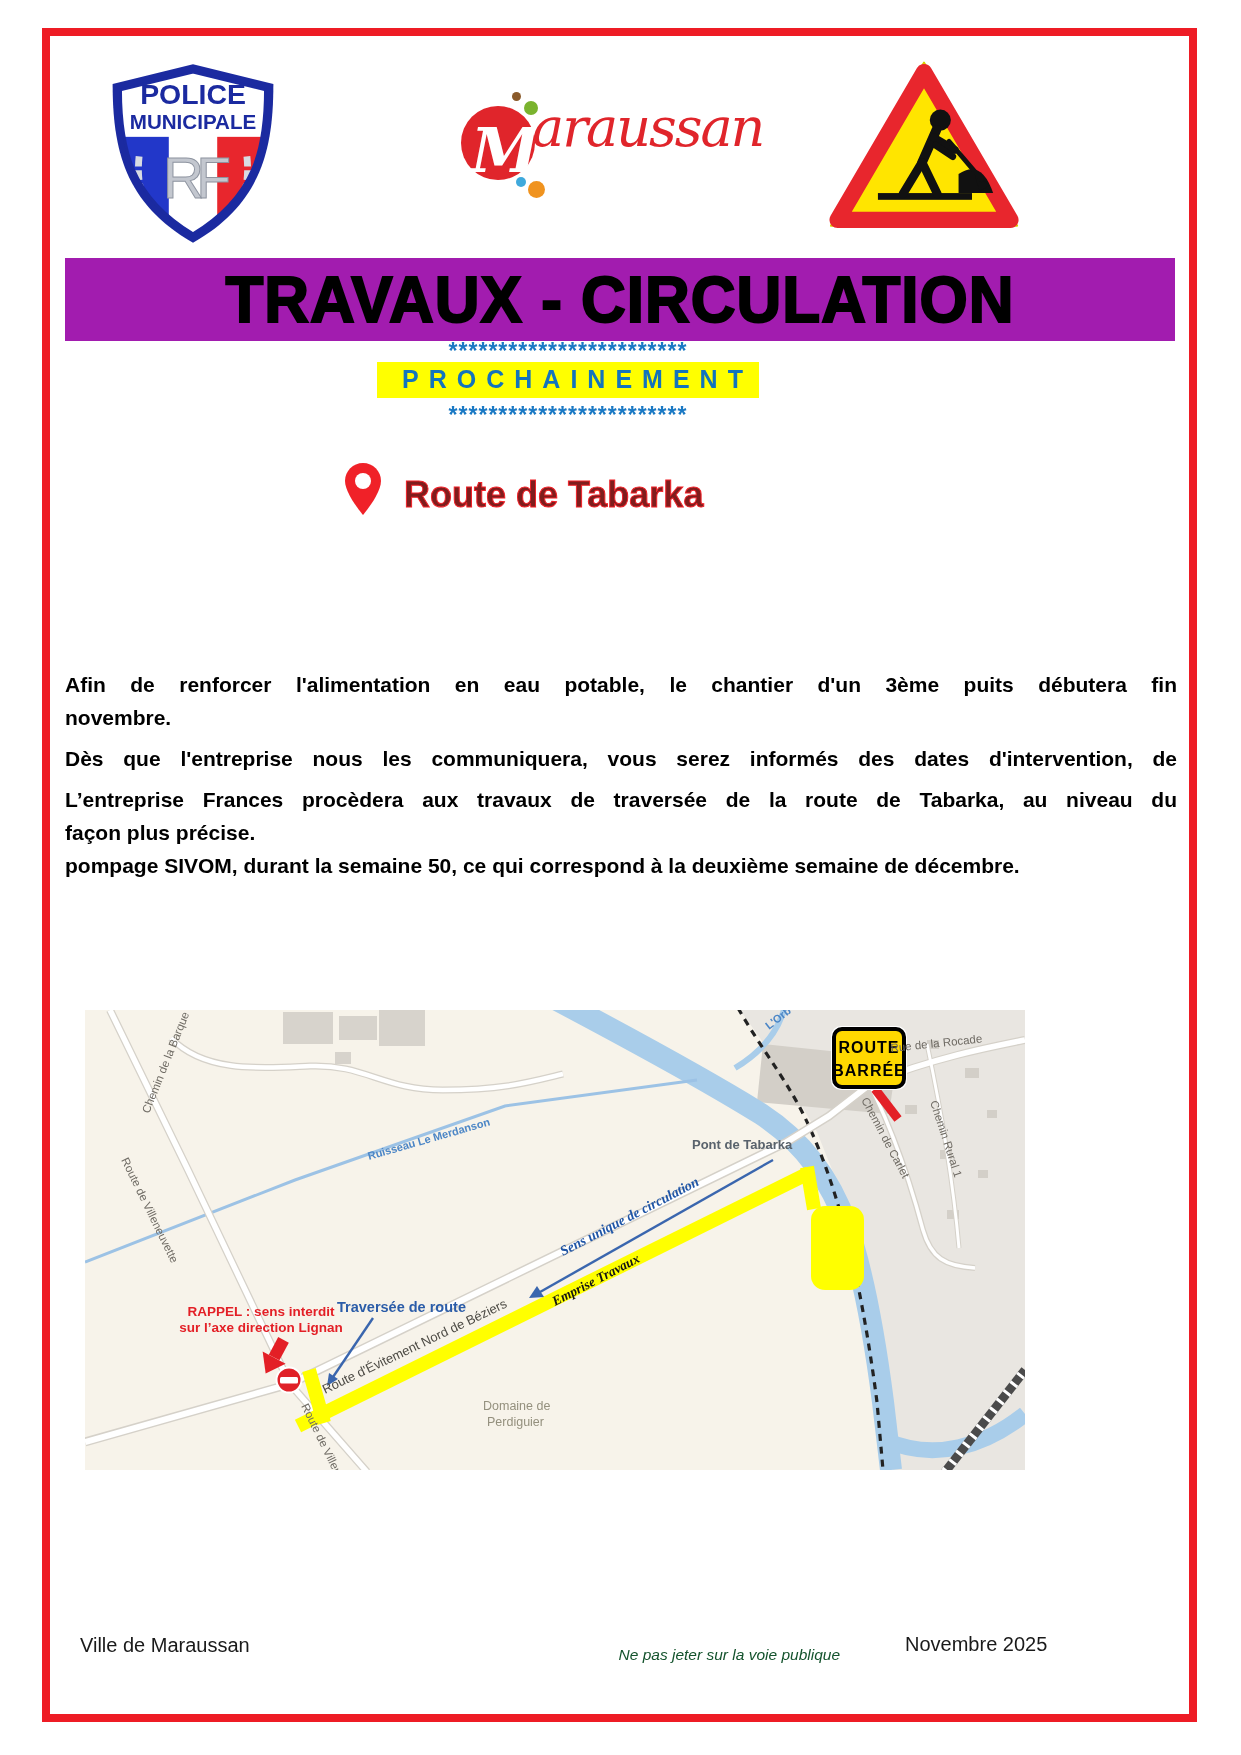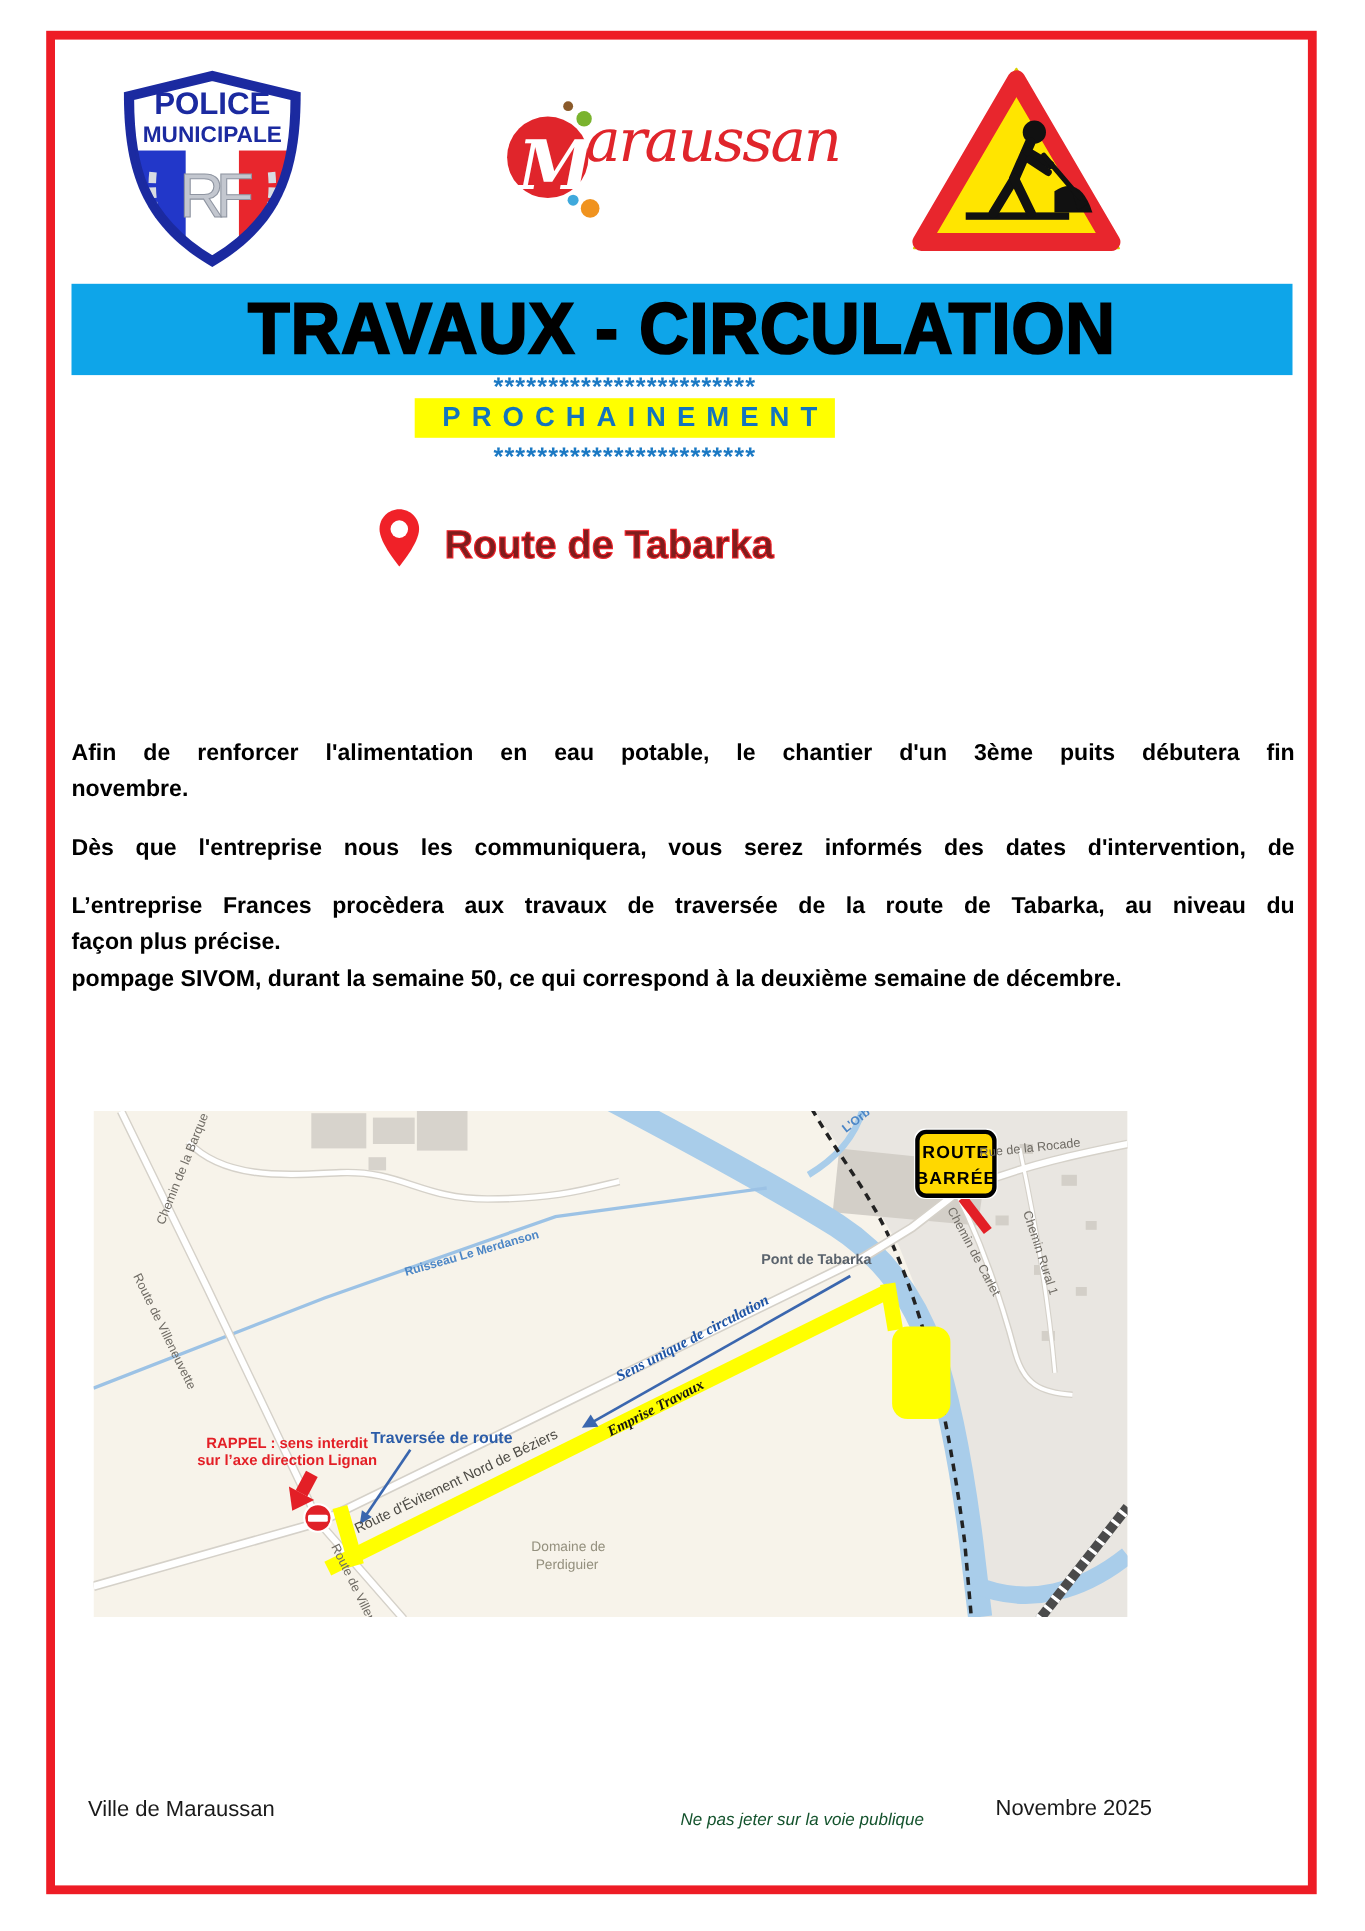--- a/index.html
+++ b/index.html
@@ -19,40 +19,40 @@
             font-style:italic;font-weight:bold;font-size:62px;line-height:74px}
   .m-rest{position:absolute;left:74px;top:14px;color:#e0252b;font-family:"DejaVu Serif",serif;
           font-style:italic;font-weight:normal;font-size:54px;letter-spacing:-2px}
   .dot{position:absolute;border-radius:50%}
   .dot-brown{left:54px;top:10px;width:9px;height:9px;background:#8a5a2a}
   .dot-green{left:66px;top:19px;width:14px;height:14px;background:#7ab32e}
   .dot-blue{left:58px;top:95px;width:10px;height:10px;background:#3fa9dc}
   .dot-orange{left:70px;top:99px;width:17px;height:17px;background:#f0931f}
 
   
-  .banner{left:65px;top:258px;width:1110px;height:83px;background:#0ea5e9;
+  .banner{left:65px;top:258px;width:1110px;height:83px;background:#a21caf;
           display:flex;align-items:center;justify-content:center}
   .banner-text{font-size:62px;font-weight:bold;letter-spacing:1px;color:#000;
                -webkit-text-stroke:2px #000;transform:scaleY(1.05)}
 
   .stars{left:62px;width:1012px;text-align:center;color:#1b79c4;font-size:23px;font-weight:bold;letter-spacing:1px}
   .stars-top{top:338px}
   .stars-bottom{top:402px}
   .soon-wrap{left:62px;top:362px;width:1012px;text-align:center}
   .soon{display:inline-block;background:#ffff00;color:#1374bd;font-size:25px;font-weight:bold;
         letter-spacing:10px;padding:3px 6px 4px 25px}
 
   .loc-pin{left:344px;top:462px;width:38px;height:54px}
   .loc-title{left:404px;top:474px;font-size:36px;font-weight:bold;color:#7f1d1d;-webkit-text-stroke:1px #f02128}
 
   
   .body-text{left:65px;top:668px;width:1112px;font-size:21px;font-weight:bold;color:#000}
   .pline{line-height:33px}
   .pline.just{text-align:justify;text-align-last:justify}
-  .pline.gap{margin-top:20px}
+  .pline.gap{margin-top:8px}
 
   
   .map{left:85px;top:1010px;width:940px;height:460px}
   svg text{font-family:"Liberation Sans",sans-serif}
   .rlbl{fill:#6f6b64;font-size:11.5px}
   .blbl{fill:#4c86c6;font-size:11px;font-weight:bold}
   .pontlbl{fill:#59626c;font-size:13px;font-weight:bold}
   .domlbl{fill:#94907e;font-size:12.5px}
   .senslbl{fill:#1f55a6;font-size:14px;font-style:italic;font-weight:bold;font-family:"Liberation Serif",serif}
   .emprlbl{fill:#141414;font-size:13.5px;font-style:italic;font-weight:bold;font-family:"Liberation Serif",serif}

